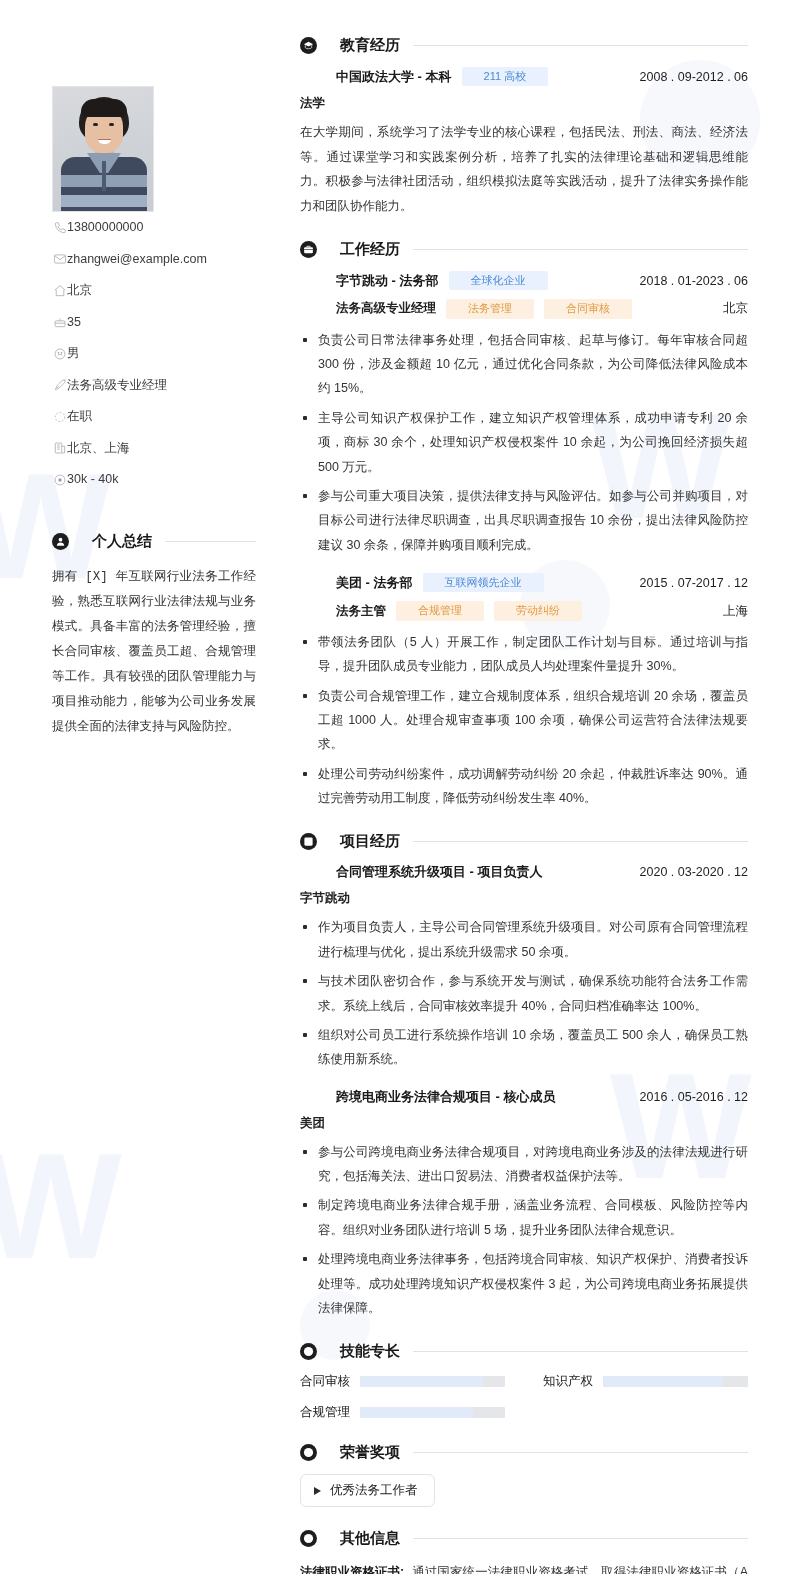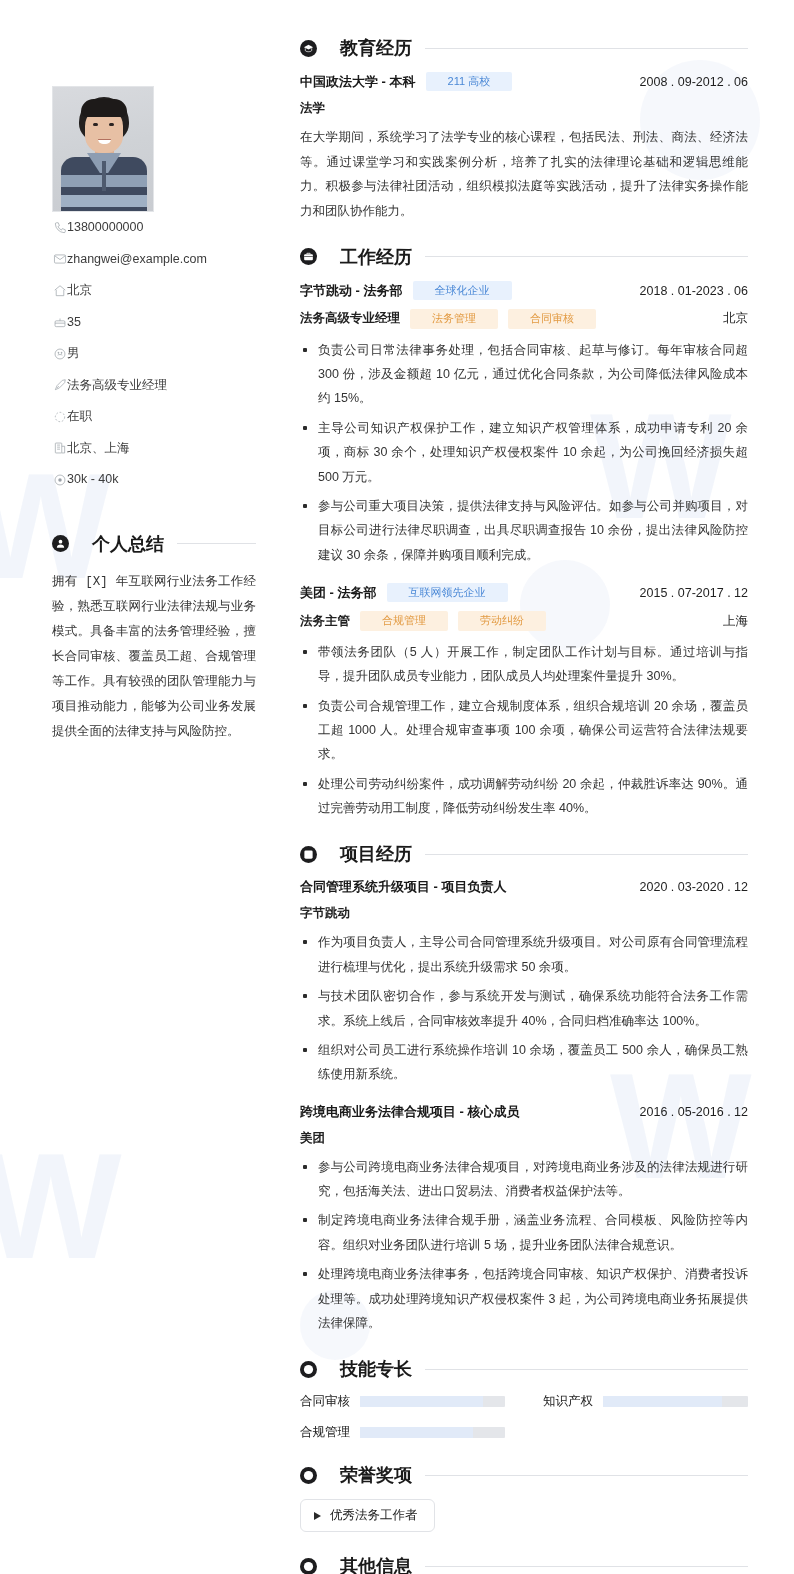--- a/index.html
+++ b/index.html
@@ -64,31 +64,31 @@
   .contact-item { display: flex; align-items: center; font-size: 12.5px;
      color: #3c3c3c; padding: 7px 0; line-height: 1.4; }
   .ci-icon { width: 15px; height: 15px; flex: 0 0 15px; color: #9aa0a6; display:flex; align-items:center; justify-content:center; }
   .ci-icon svg { width: 14px; height: 14px; stroke: #9aa0a6; fill: none; stroke-width: 1.2; }
 
   .side-section { margin-top: 36px; font-family: Liberation Mono, monospace; }
   .sec-head { display: flex; align-items: center; gap: 7px; margin-bottom: 14px; }
   .sec-badge { width: 17px; height: 17px; border-radius: 50%; background: #1d1d1f;
       display: flex; align-items: center; justify-content: center; flex: 0 0 17px; }
   .sec-badge svg { width: 11px; height: 11px; fill: #fff; }
-  .sec-title { font-size: 18px; font-weight: 700; color: #1a1a1a; white-space: nowrap; padding-left: 16px; }
+  .sec-title { font-size: 15px; font-weight: 700; color: #1a1a1a; white-space: nowrap; padding-left: 16px; }
   .sec-rule { flex: 1 1 auto; height: 1px; background: #e0e2e6; margin-left: 6px; }
   .summary-text { font-size: 12.5px; line-height: 2.0; color: #333; text-align: justify; }
 
   
   .main { flex: 1 1 auto; padding: 36px 46px 30px 14px; position: relative; z-index: 2; }
   .m-section { margin-bottom: 22px; }
   .m-section .sec-head { margin-bottom: 12px; }
 
   .entry { margin-bottom: 16px; }
-  .entry-row { display: flex; align-items: baseline; justify-content: space-between; gap: 10px; margin-bottom: 9px; }
+  .entry-row { display: flex; align-items: baseline; justify-content: space-between; gap: 10px; margin-bottom: 9px; margin-left: 36px; }
   .entry-left { display: flex; align-items: center; gap: 10px; flex-wrap: wrap; }
   .entry-title { font-size: 13px; font-weight: 700; color: #1a1a1a; }
   .entry-meta { font-size: 12.5px; color: #1f1f1f; white-space: nowrap; font-weight: 400; }
   .tag { font-size: 11px; padding: 2px 22px; border-radius: 2px; line-height: 1.4; white-space: nowrap; }
   .tag-blue { background: #e8f1fd; color: #4a88d6; }
   .tag-orange { background: #fdf0e0; color: #e29a42; }
   .entry-sub { font-size: 12.5px; font-weight: 700; color: #222; margin-bottom: 8px; }
 
   .bullets { list-style: none; }
   .bullet { position: relative; font-size: 12.5px; line-height: 1.95; color: #333;

